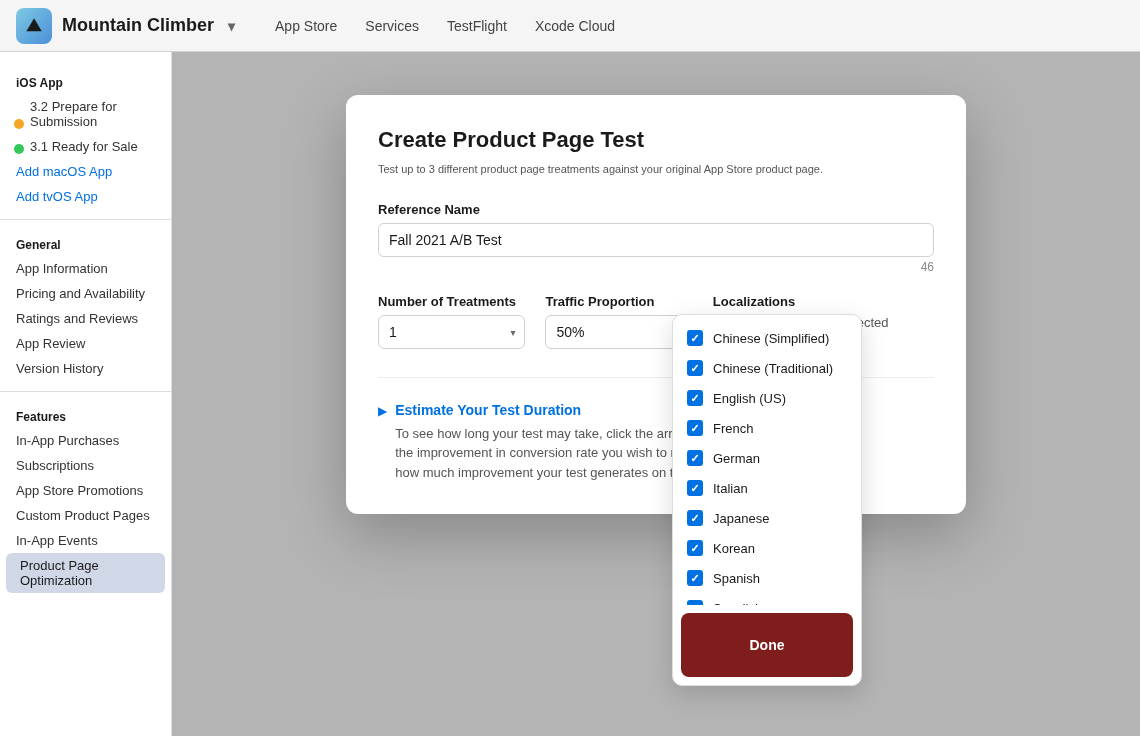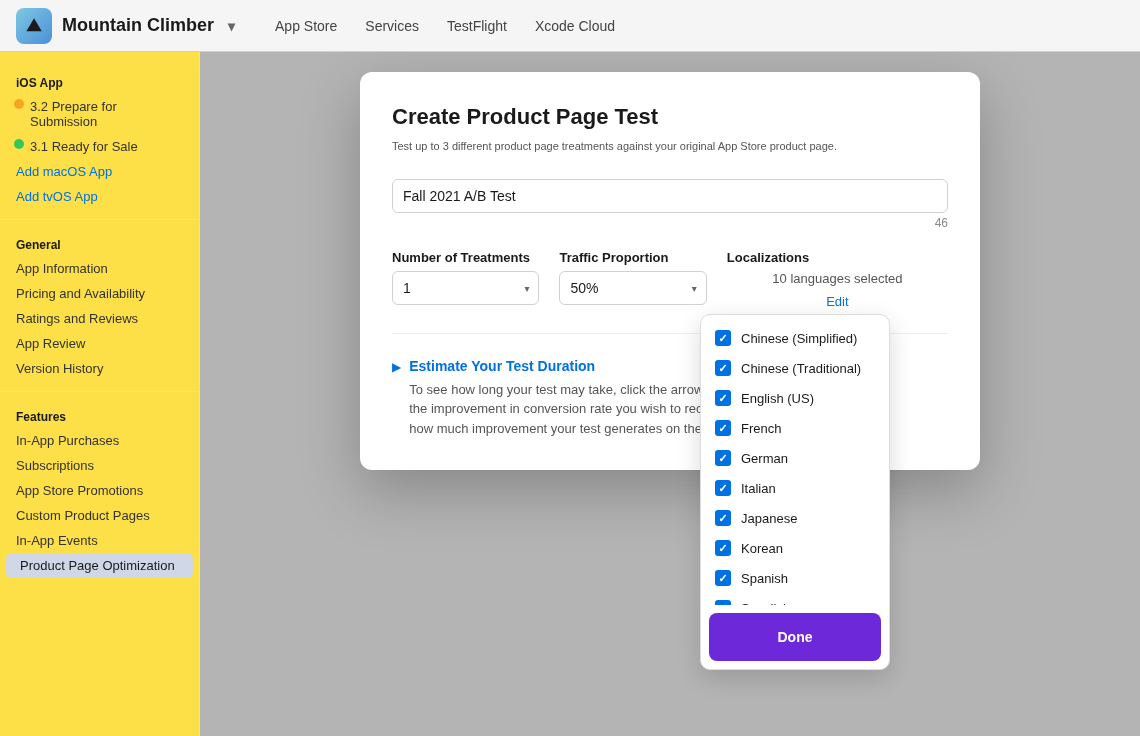--- a/index.html
+++ b/index.html
@@ -35,42 +35,42 @@
     }
     .brand-chevron { font-size: 14px; color: #666; margin-left: 4px; }
     .nav-links { display: flex; gap: 28px; margin-left: 8px; }
     .nav-link { font-size: 14px; color: #444; cursor: pointer; text-decoration: none; }
 
     
     .layout { display: flex; height: calc(736px - 52px); }
 
     
     .sidebar {
-      width: 200px;
-      background: #fde047;
+      width: 172px;
+      background: #ffffff;
       padding: 16px 0;
       border-right: 1px solid #ddd;
       overflow-y: auto;
       flex-shrink: 0;
     }
     .sidebar-section-label {
       font-size: 12px;
       font-weight: 600;
       color: #1a1a1a;
       padding: 8px 16px 4px;
     }
     .sidebar-item {
       font-size: 13px;
       color: #333;
       padding: 5px 16px;
       cursor: pointer;
     }
     .sidebar-item.active { background: #d0d8e8; color: #1a1a1a; font-weight: 500; border-radius: 6px; margin: 0 6px; padding: 5px 14px; }
     .sidebar-item.link { color: #0071e3; }
-    .sidebar-item.with-badge { display: flex; align-items: flex-start; gap: 6px; padding-left: 14px; }
+    .sidebar-item.with-badge { display: flex; align-items: flex-end; gap: 6px; padding-left: 14px; }
     .badge-yellow { width: 10px; height: 10px; border-radius: 50%; background: #f5a623; flex-shrink: 0; }
     .badge-green { width: 10px; height: 10px; border-radius: 50%; background: #34c759; flex-shrink: 0; }
     .sidebar-divider { height: 1px; background: #ddd; margin: 10px 0; }
 
     
     .main-content {
       flex: 1;
       background: #f0f0f0;
       position: relative;
       overflow: hidden;
@@ -92,20 +92,21 @@
       padding-top: 20px;
       z-index: 100;
     }
     .modal {
       background: #fff;
       border-radius: 12px;
       width: 620px;
       padding: 32px;
       box-shadow: 0 20px 60px rgba(0,0,0,0.25);
       position: relative;
+      margin-top: 23px;
     }
     .modal-title {
       font-size: 22px;
       font-weight: 700;
       color: #1a1a1a;
       margin-bottom: 8px;
     }
     .modal-desc {
       font-size: 11px;
       color: #555;
@@ -252,22 +253,22 @@
       display: flex;
       align-items: center;
       justify-content: center;
       flex-shrink: 0;
     }
     .checkbox-check { color: #fff; font-size: 11px; font-weight: bold; }
     .dropdown-done-btn {
       display: block;
       width: calc(100% - 16px);
       margin: 8px;
-      padding: 16px;
-      background: #6d28d9;
+      padding: 24px;
+      background: #7f1d1d;
       color: #fff;
       border: none;
       border-radius: 8px;
       font-size: 14px;
       font-weight: 600;
       cursor: pointer;
       text-align: center;
     }
   </style>
 </head>
@@ -327,20 +328,21 @@
     <div class="bg-content">
       
     </div>
 
     <div class="modal-overlay">
       <div class="modal">
         <div class="modal-title">Create Product Page Test</div>
         <div class="modal-desc">Test up to 3 different product page treatments against your original App Store product page.</div>
 
         
+        <div class="field-label">Reference Name</div>
         <input class="text-input" type="text" value="Fall 2021 A/B Test" style="">
         <div class="input-counter">46</div>
 
         
         <div class="form-row">
           <div class="form-col">
             <div class="field-label">Number of Treatments</div>
             <div class="select-wrap">
               <select class="select-control">
                 <option>1</option>

